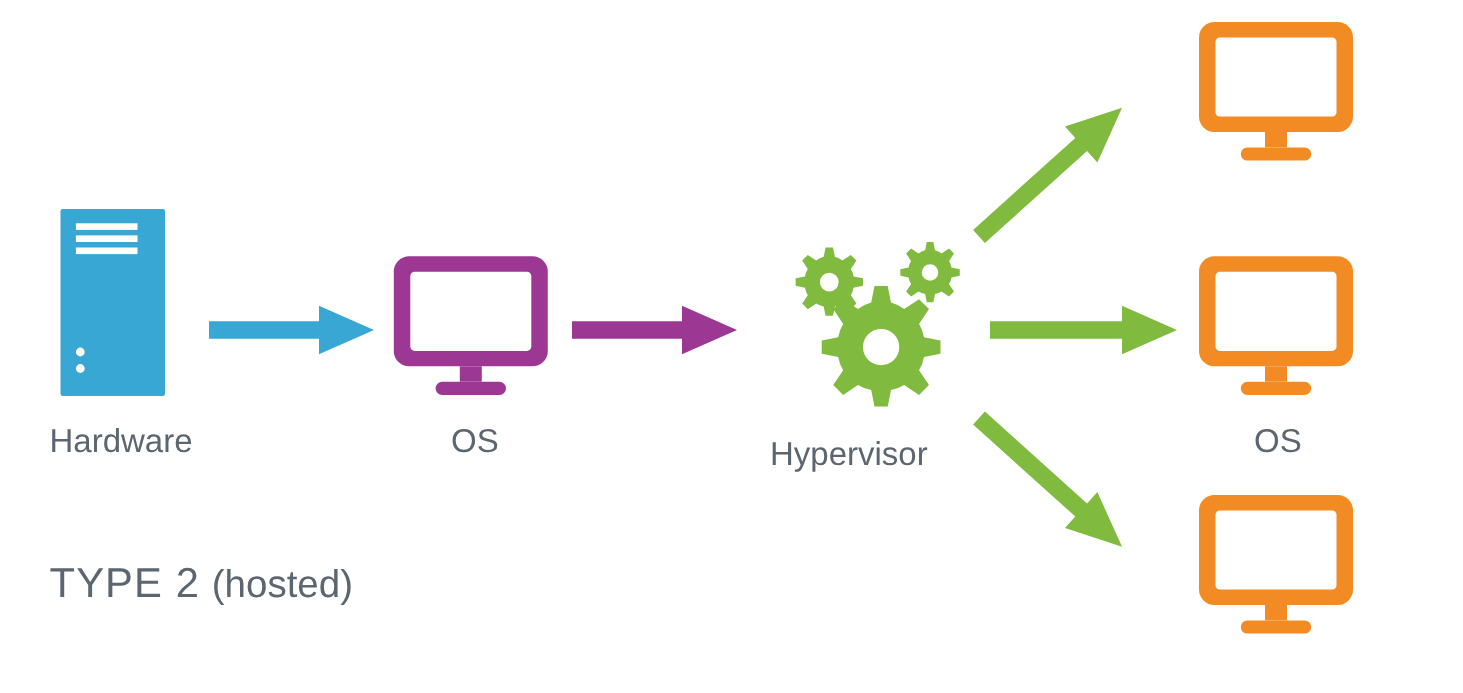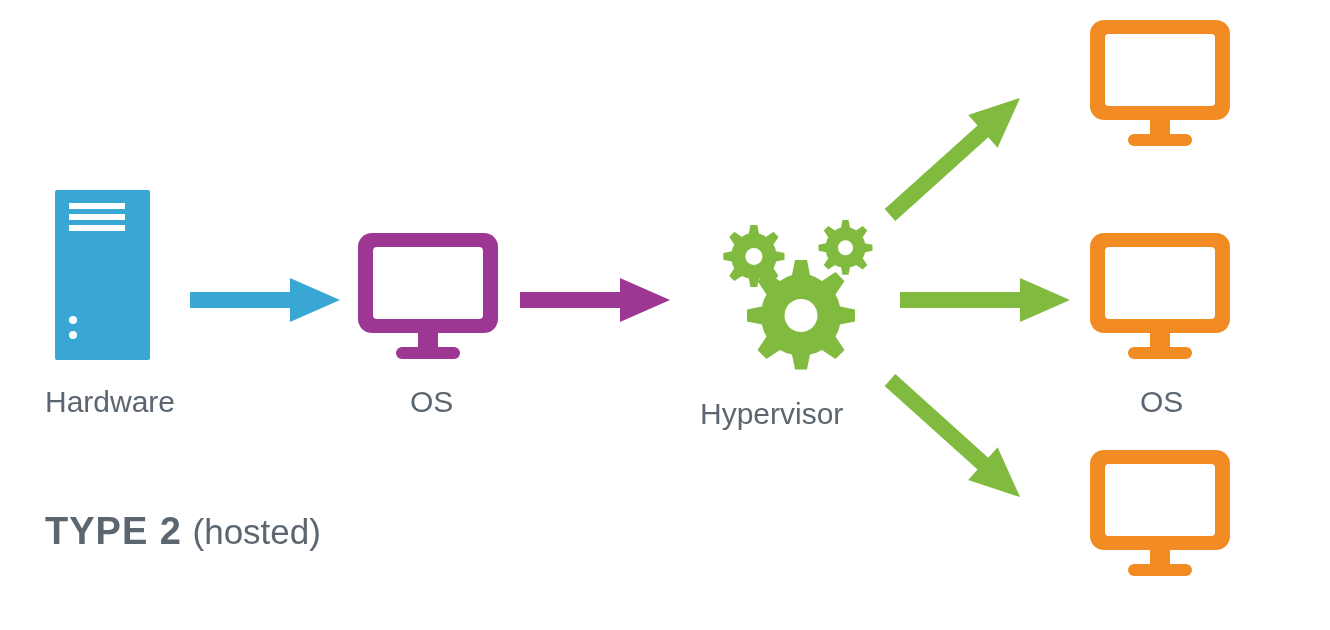--- a/index.html
+++ b/index.html
@@ -25,21 +25,21 @@
     white-space: nowrap;
   }
   .title-line {
     position: absolute;
     left: 45px;
     top: 510px;
     font-size: 38px;
     color: #5c6670;
   }
   .title-strong {
-    font-weight: 700;
+    font-weight: 400;
     letter-spacing: 1px;
   }
   .title-sub {
     font-weight: 300;
     font-size: 35px;
   }
   svg.ico { position: absolute; overflow: visible; }
 </style>
 </head>
 <body>

